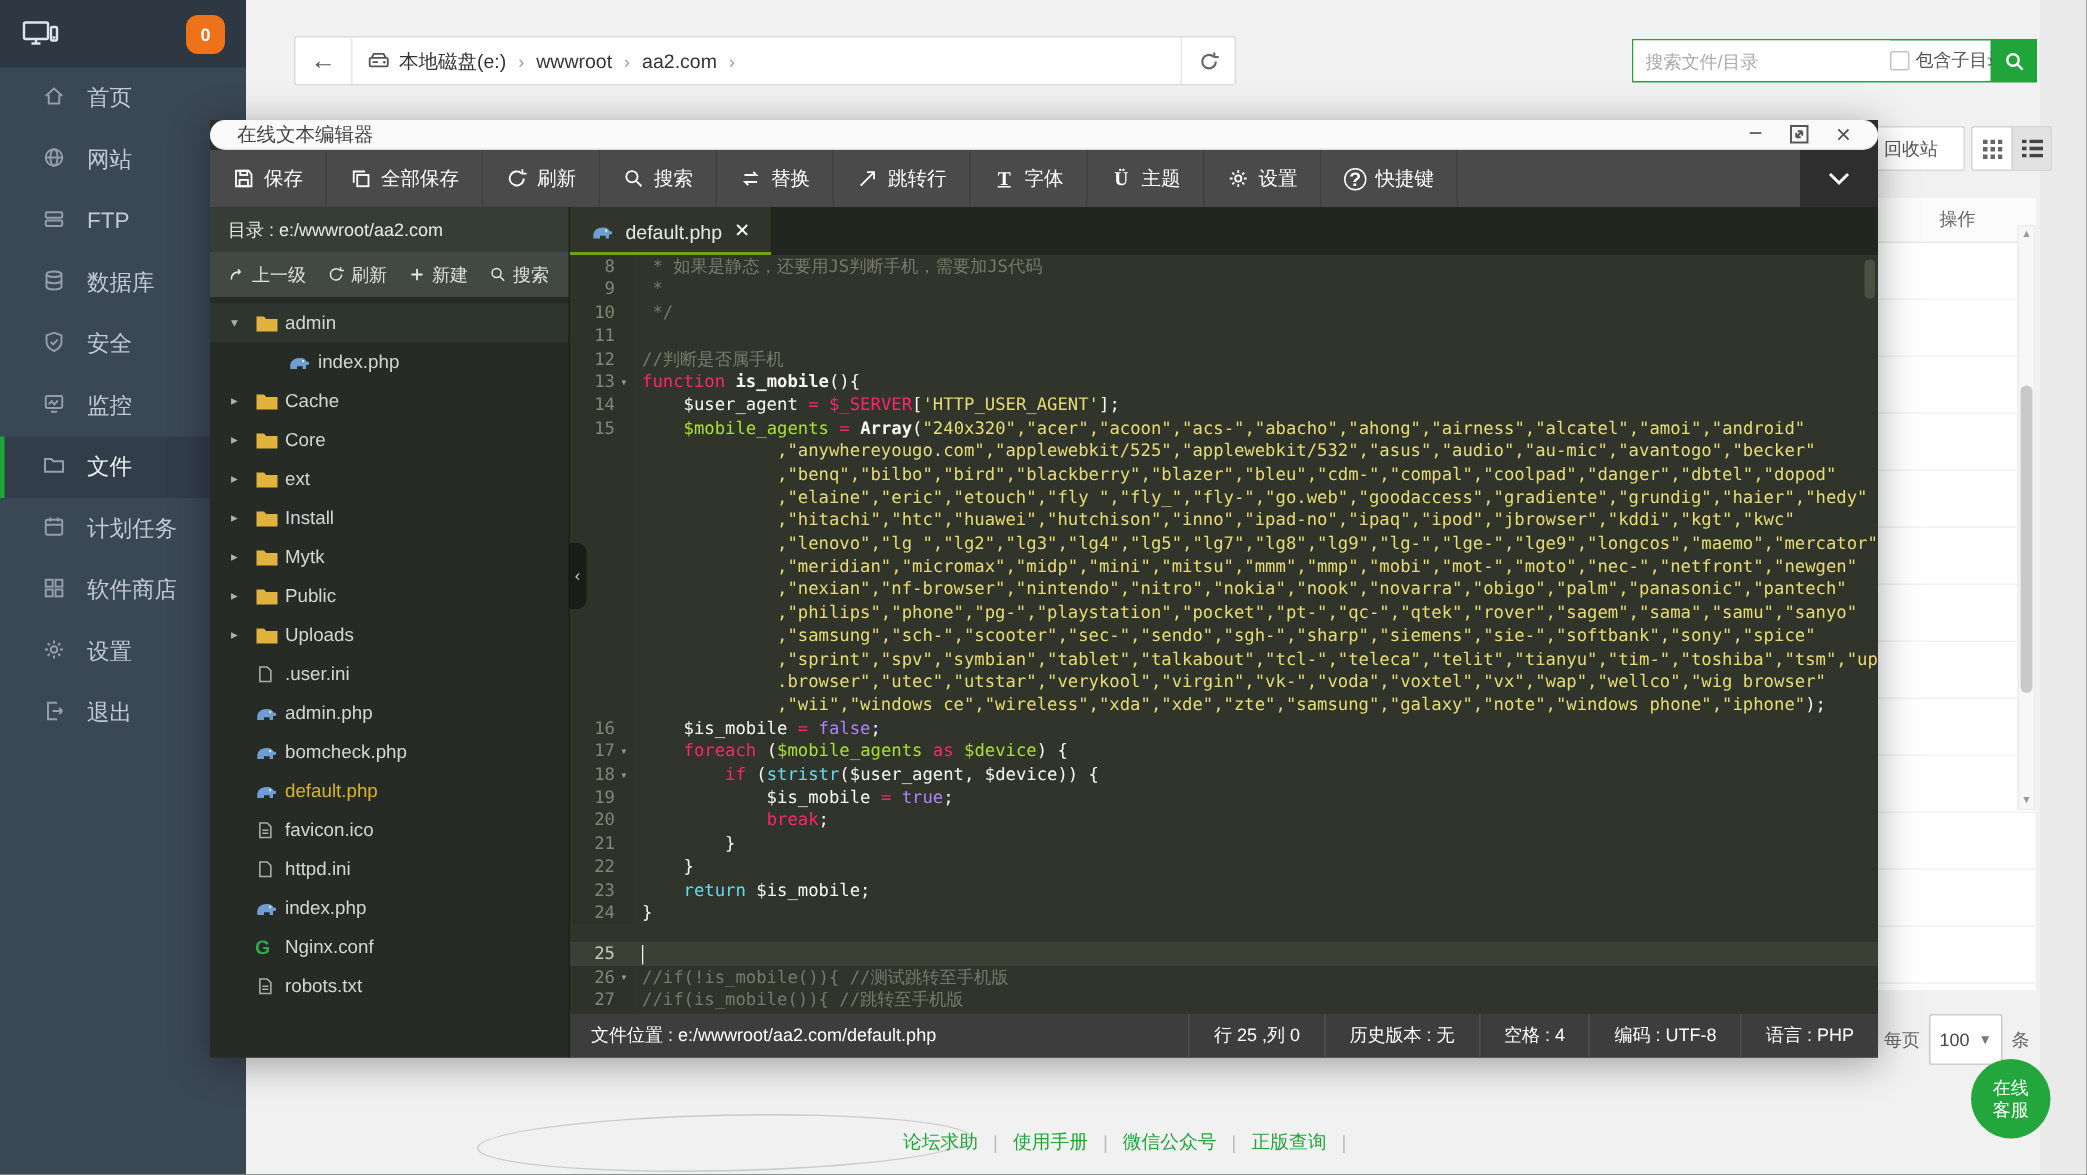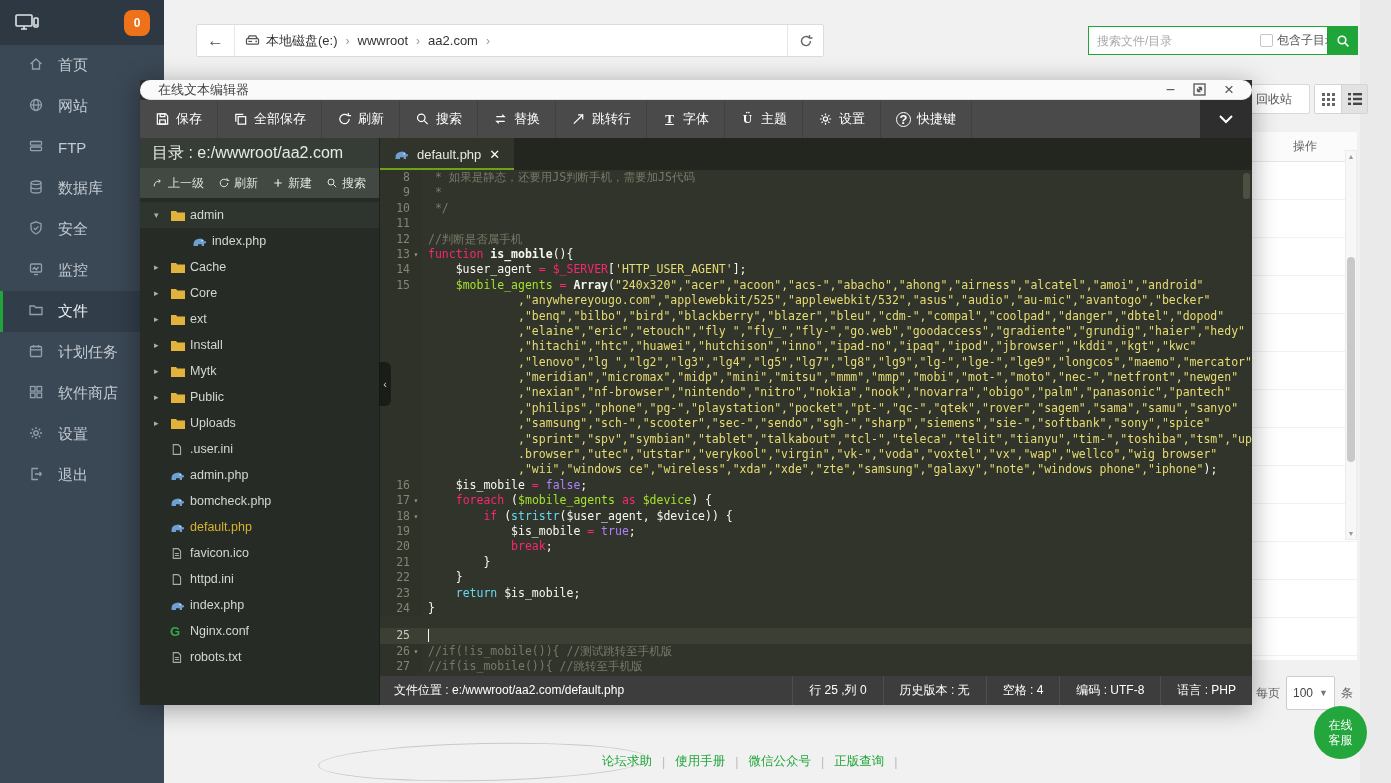--- a/index.html
+++ b/index.html
@@ -67,21 +67,21 @@
   .ed-btn { height:100%; display:flex; align-items:center; padding:12px 15px; color:#fff; font-size:13px; border-right:1px solid #404040; cursor:pointer; gap:6px; }
   .ed-btn .eb-icon { color:#fff; display:flex; align-items:center; justify-content:center; width:15px; height:15px; font-size:13px; font-weight:bold; }
   .letter-ic { font-family:"Liberation Serif","DejaVu Serif",serif; }
   .q-ic { width:14px; height:14px; border:1.4px solid #fff; border-radius:50%; font-size:10px; font-weight:bold; display:flex; align-items:center; justify-content:center; }
   #toolbar-collapse { position:absolute; right:0; top:0; width:52px; height:100%; background:#2e2e2e; display:flex; align-items:center; justify-content:center; color:#fff; cursor:pointer; }
 
   #modal-body { flex:1; display:flex; min-height:0; }
 
   
   #tree-panel { width:240px; background:#262b26; display:flex; flex-direction:column; border-right:1px solid #1d211d; position:relative; }
-  #tree-dir { height:30px; background:#363c36; color:#e6e9e6; font-size:16px; display:flex; align-items:center; padding:0 12px; white-space:nowrap; }
+  #tree-dir { height:30px; background:#363c36; color:#e6e9e6; font-size:12px; display:flex; align-items:center; padding:0 12px; white-space:nowrap; }
   #tree-tools { height:30px; background:#424842; display:flex; align-items:center; color:#dfe2df; font-size:12px; gap:14px; padding:0 12px; }
   .tt-btn { display:flex; align-items:center; gap:4px; cursor:pointer; }
   .tt-btn .tt-ic { font-size:12px; color:#e8e8e8; display:flex; }
   #tree-list { flex:1; overflow:hidden; padding-top:4px; }
   .tree-row { height:26px; display:flex; align-items:center; padding-left:14px; font-size:12.5px; color:#d3d7d3; cursor:pointer; white-space:nowrap; }
   .tree-row.sel-file { color:#d9b32a; }
   .tree-row .tw { width:16px; font-size:9px; color:#aab2aa; flex:0 0 16px; }
   .tree-row .ti { width:20px; flex:0 0 20px; display:flex; align-items:center; }
   .tree-row.lvl1 { padding-left:36px; }
   .tree-row.hl { background:#2e342e; }

